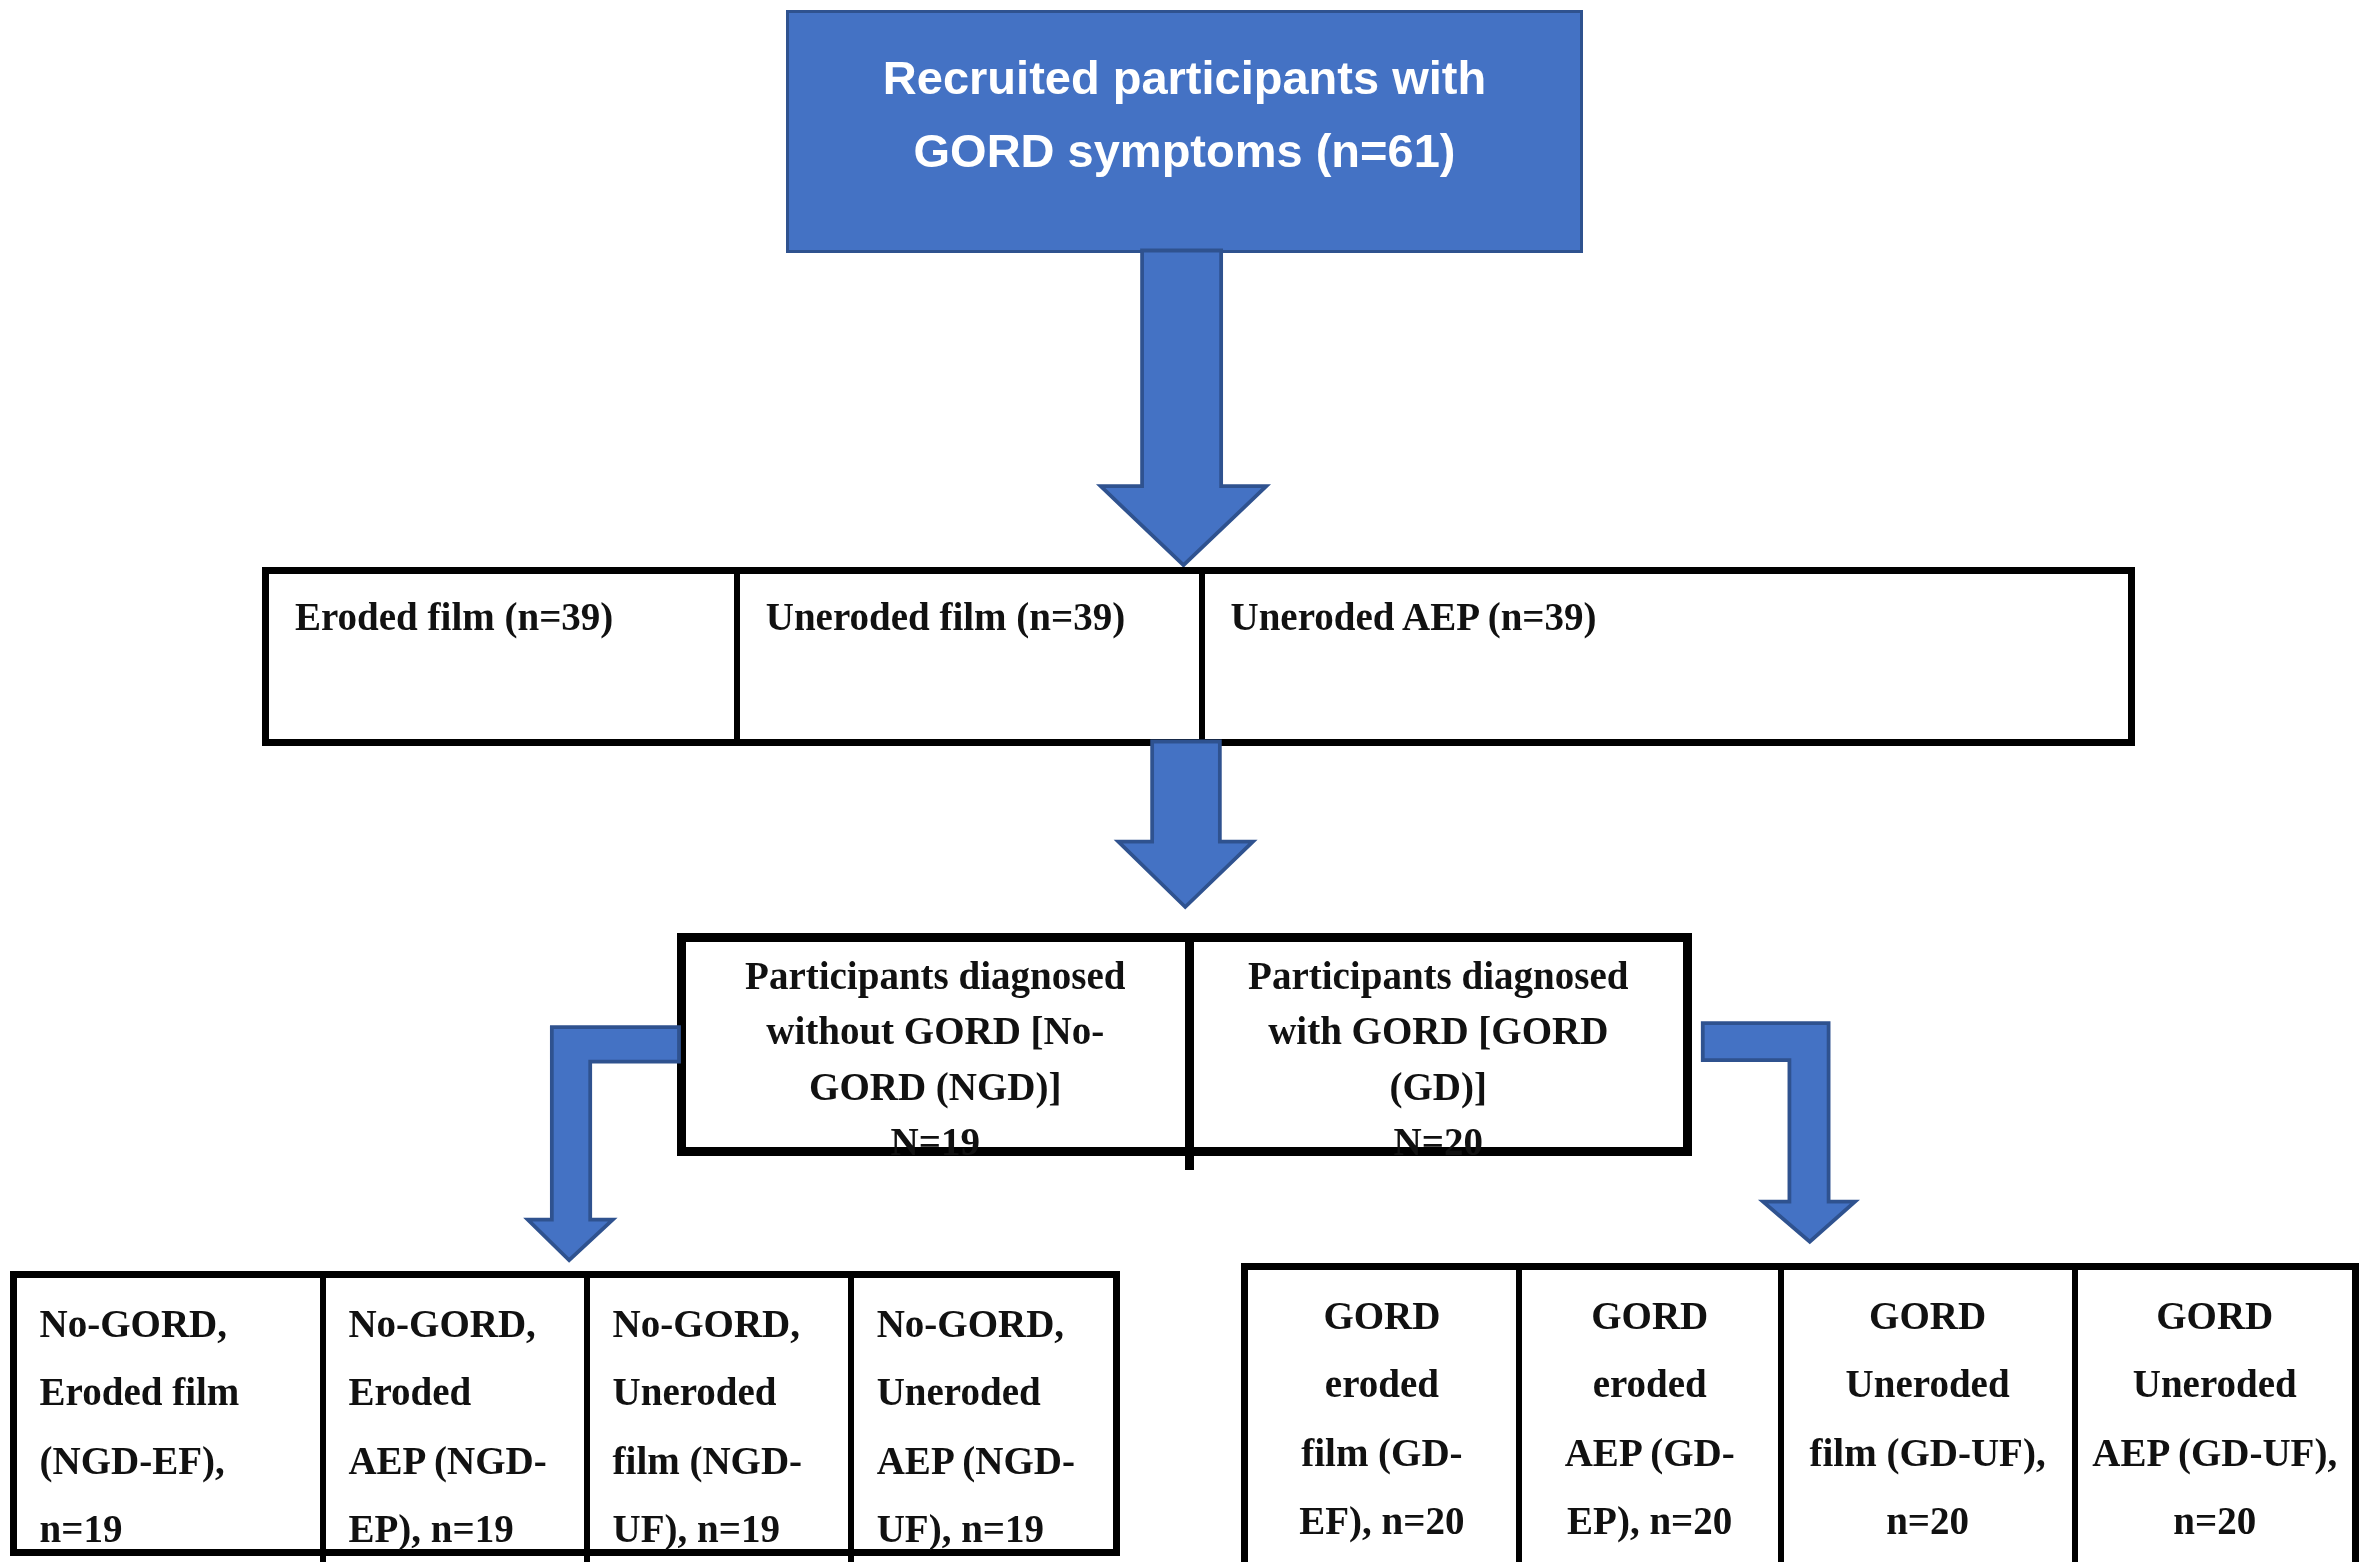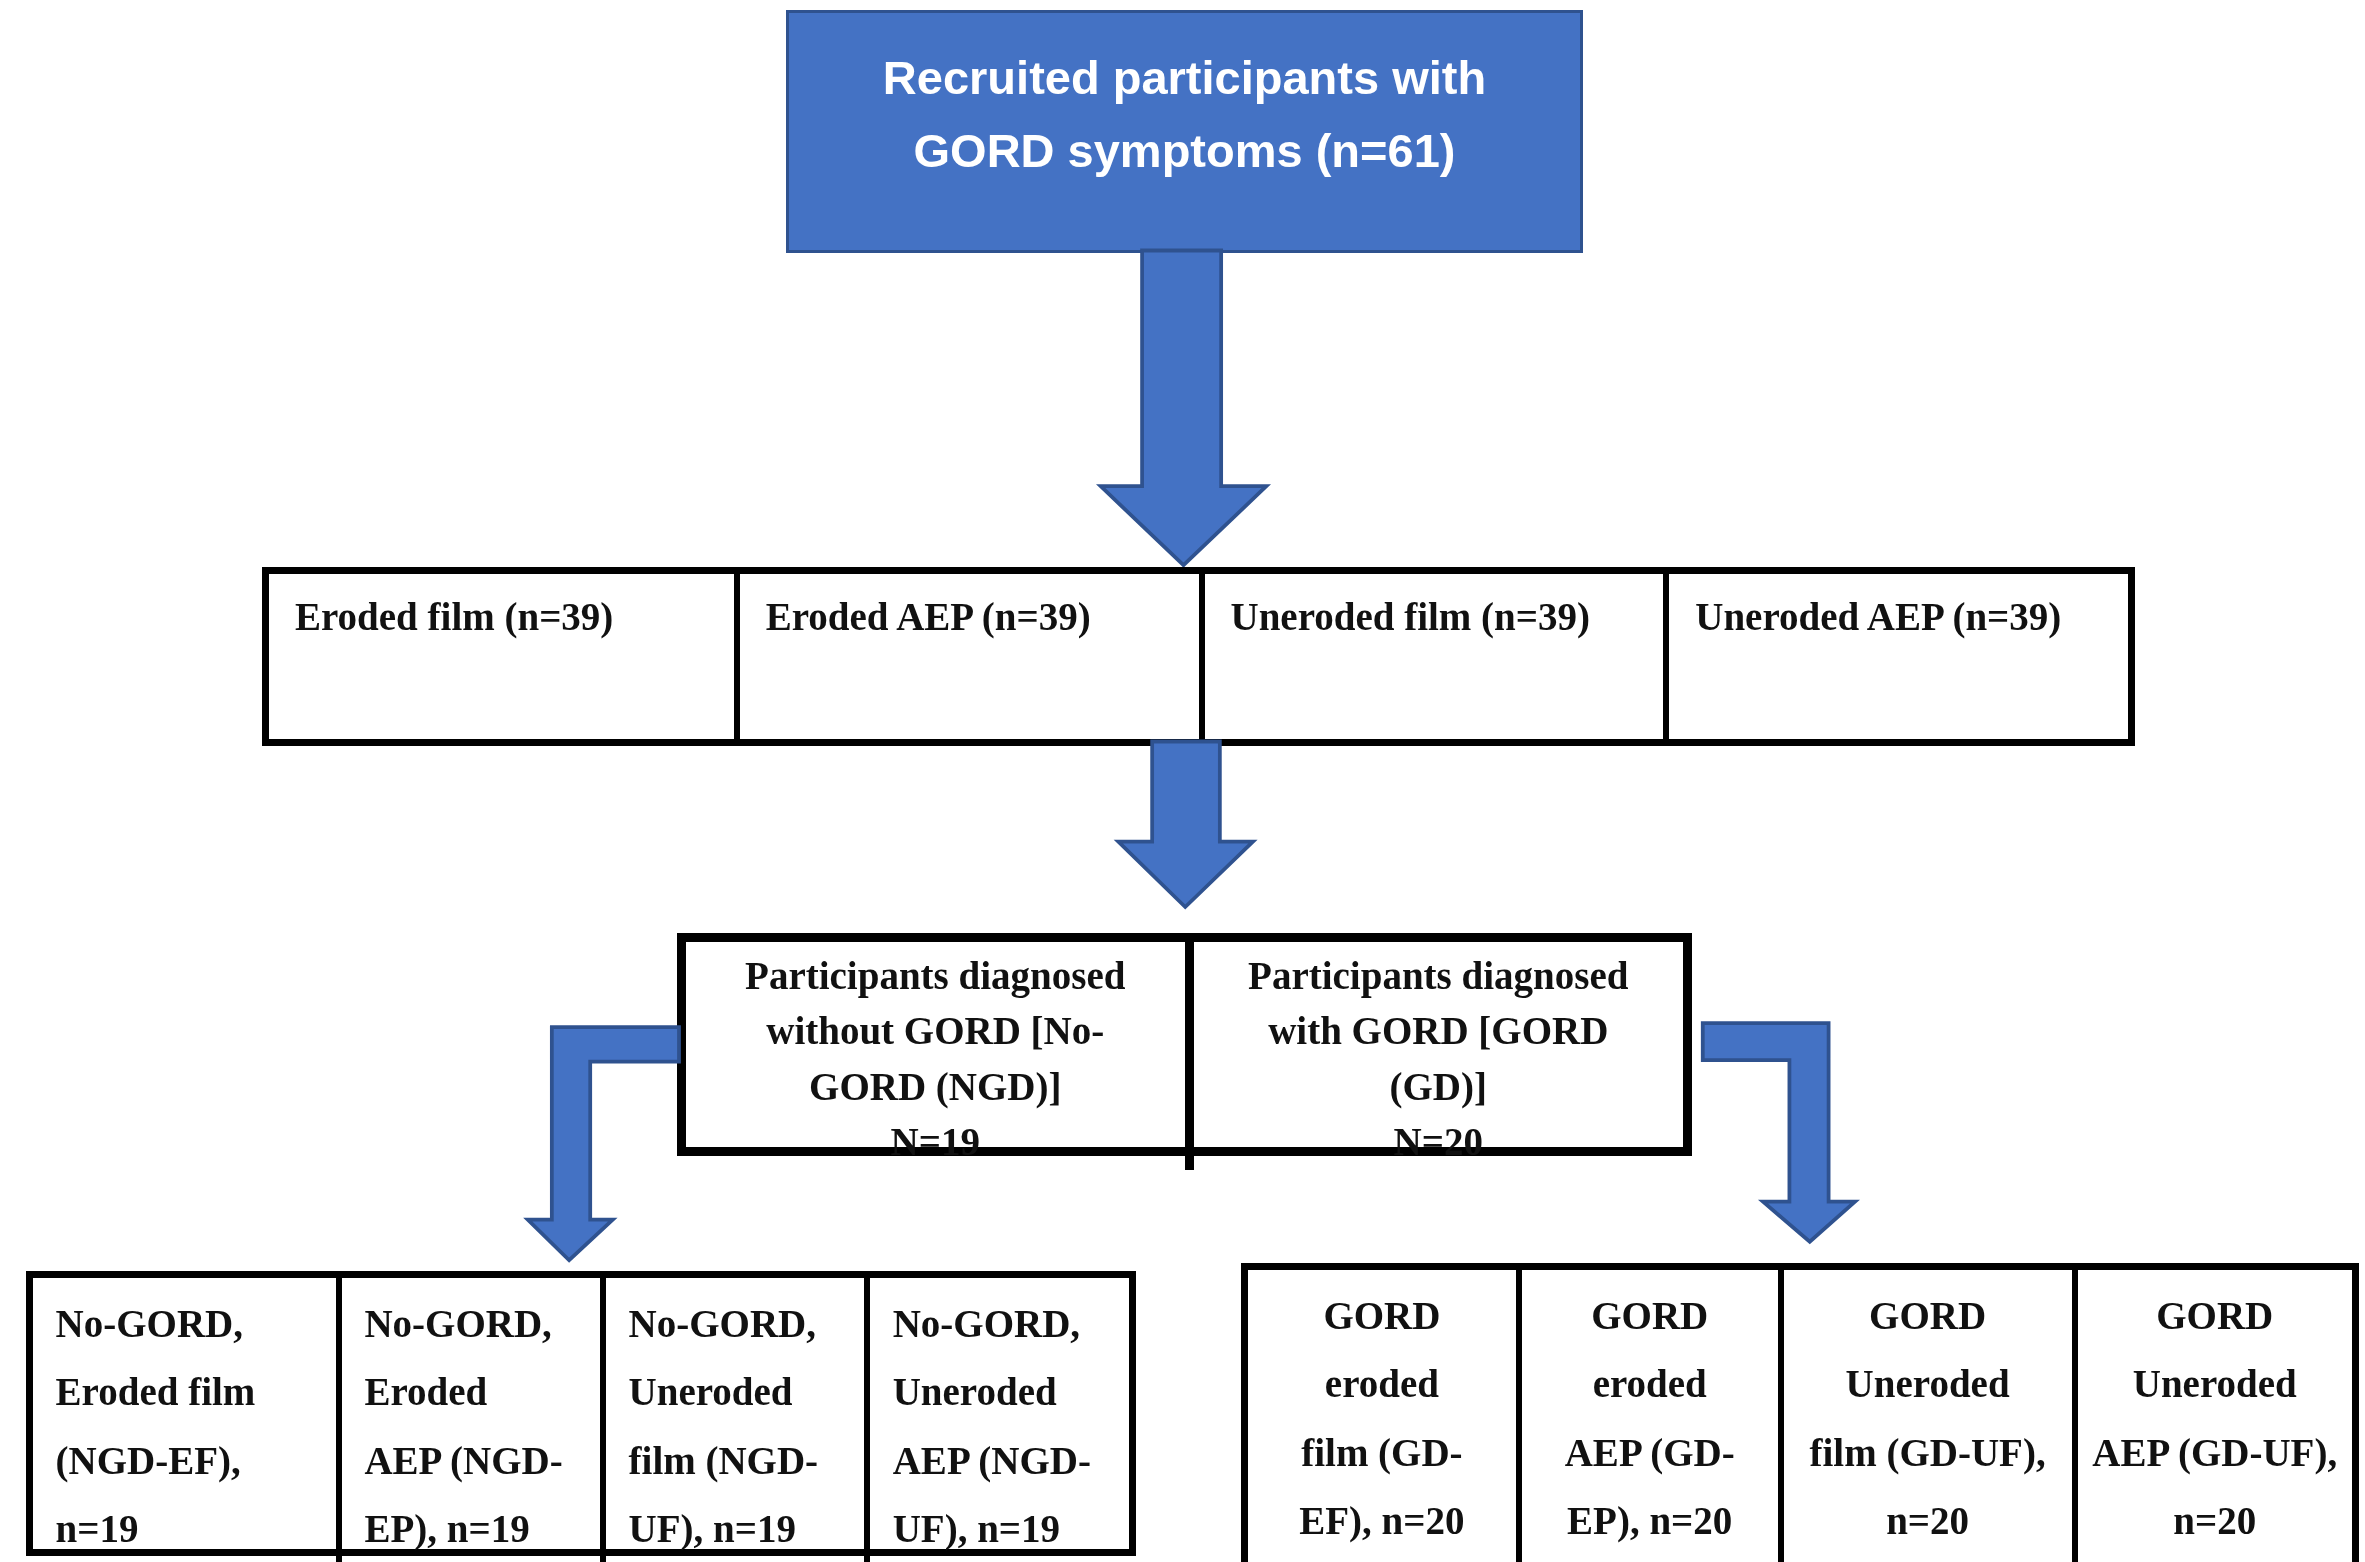--- a/index.html
+++ b/index.html
@@ -67,21 +67,21 @@
   }
   .diag-row .cell {
     border-left-width: 9px;
     padding: 6px 4.5px 0 4.5px;
     text-align: center;
     line-height: 1.42;
   }
 
   
   .ngd-row {
-    left: 26px; top: 1271px;
+    left: 10px; top: 1271px;
     width: 1110px; height: 285px;
     grid-template-columns: 407fr 355fr 355fr 356fr;
   }
   .ngd-row .cell { padding: 12px 6px 0 22.6px; text-align: left; line-height: 1.75; }
 
   
   .gd-row {
     left: 1241px; top: 1263px;
     width: 1118px; height: 324px;
     grid-template-columns: 360fr 352fr 395fr 377fr;
@@ -100,21 +100,20 @@
   <div class="top-box">
     <div class="top-box-text">Recruited participants with GORD symptoms (n=61)</div>
   </div>
 
   <svg class="arrow" style="left:1093px; top:249px;" width="181" height="320" viewBox="0 0 240 425">
     <polygon points="65,2 170,2 170,315 230,315 120,420 10,315 65,315" fill="#4472C4"></polygon>
   </svg>
 
   <div class="row arm-row">
     <div class="cell">Eroded film (n=39)</div>
-    <div class="cell">Eroded AEP (n=39)</div>
     <div class="cell">Uneroded film (n=39)</div>
     <div class="cell">Uneroded AEP (n=39)</div>
   </div>
 
   <svg class="arrow" style="left:1112px; top:740px;" width="151" height="173" viewBox="0 0 200 230">
     <polygon points="53,2 143,2 143,135 187,135 97,222 8,135 53,135" fill="#4472C4"></polygon>
   </svg>
 
   <div class="row diag-row">
     <div class="cell">Participants diagnosed

